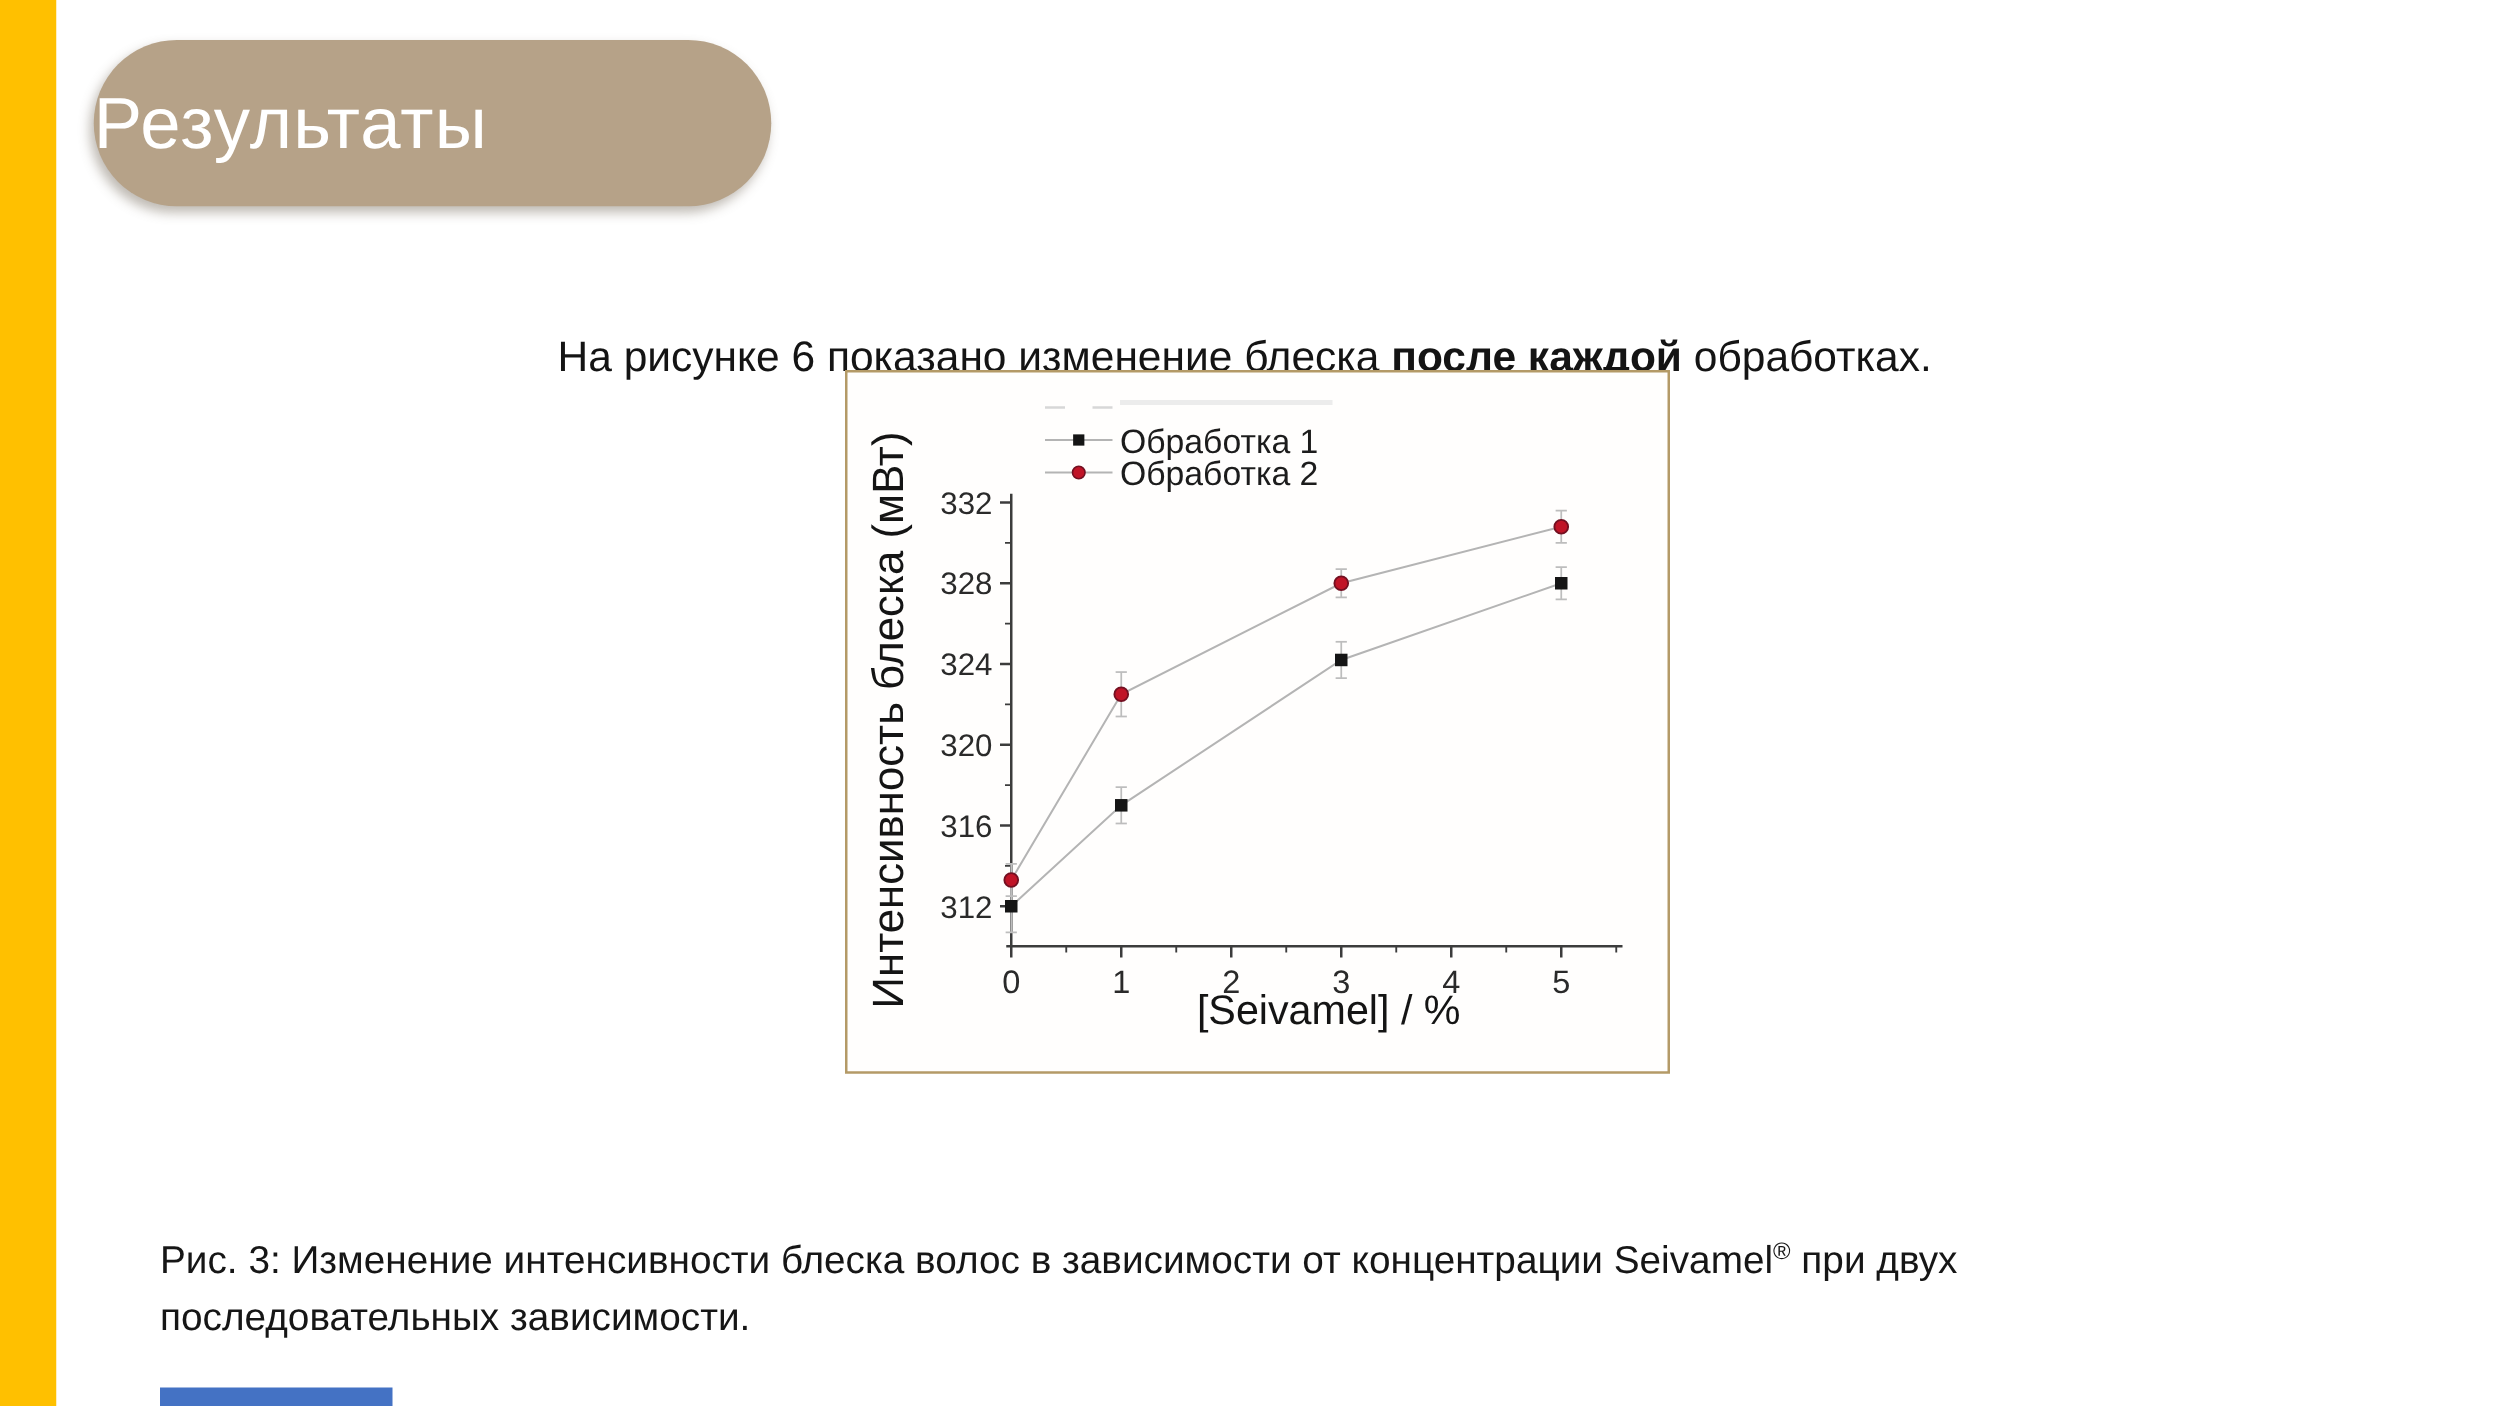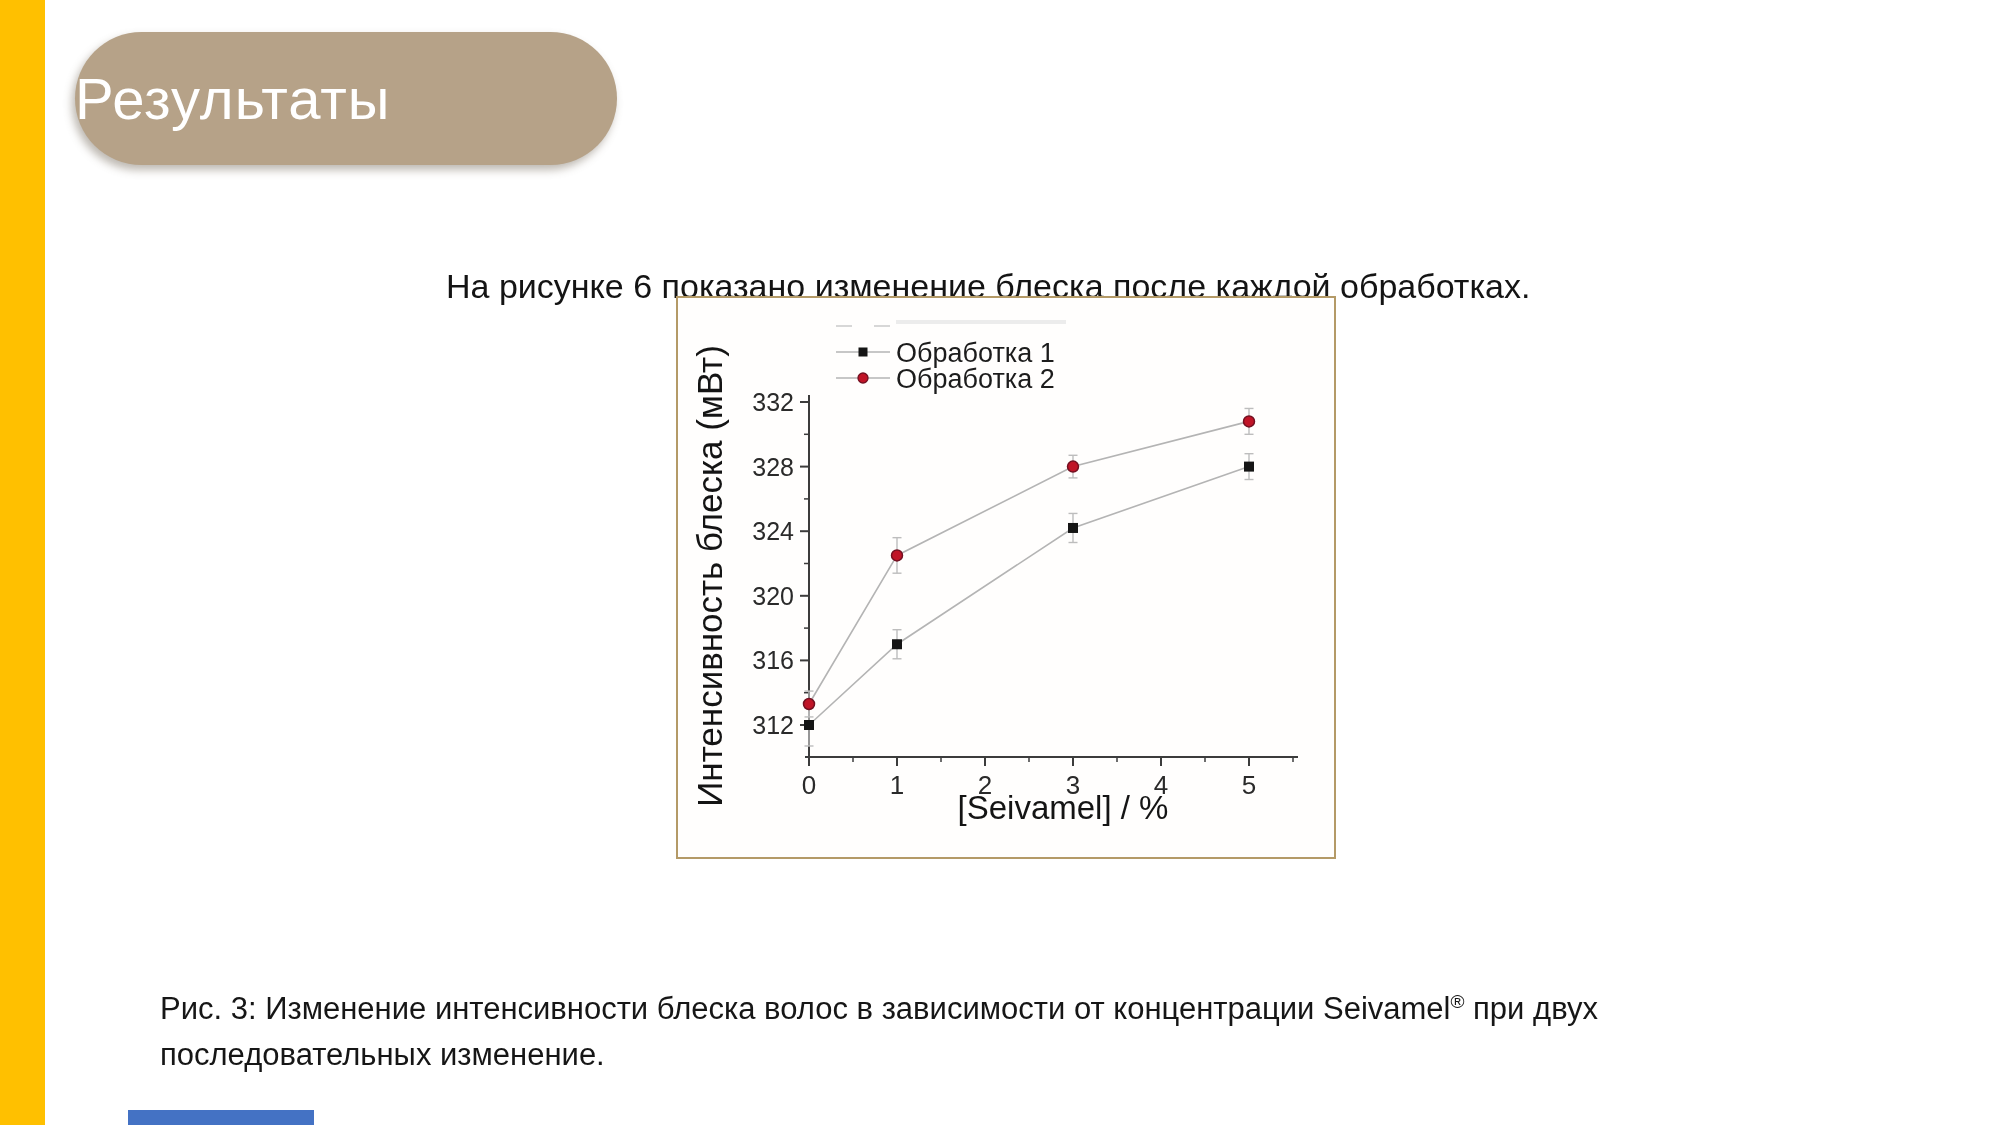--- a/index.html
+++ b/index.html
@@ -8,27 +8,27 @@
     font-family:"Liberation Sans",sans-serif;overflow:hidden;
   }
   .left-bar{position:absolute;left:0;top:0;width:45px;height:1125px;}
   .title-badge{
     position:absolute;left:75px;top:32px;width:542px;height:133px;
     border-radius:70px;display:flex;align-items:center;justify-content:flex-start;
     box-shadow:-3px 5px 9px rgba(110,100,85,.45);
   }
   .title-badge span{color:#ffffff;font-size:58px;letter-spacing:1px;}
   .intro{position:absolute;left:446px;top:233px;font-size:34px;color:#141414;white-space:nowrap;}
-  .intro b{font-weight:400;}
+  .intro b{font-weight:700;}
   .chart-frame{
     position:absolute;left:676px;top:296px;width:660px;height:563px;
     box-sizing:border-box;border:2px solid #b49a67;background:#fffefd;
   }
   .chart-frame svg{display:block;width:656px;height:559px;}
-  .caption{position:absolute;left:128px;top:948px;font-size:31px;line-height:46px;color:#161616;margin-left:32px;}
+  .caption{position:absolute;left:128px;top:948px;font-size:31px;line-height:46px;color:#161616;}
   .caption sup{font-size:19px;}
   .bottom-bar{position:absolute;left:128px;top:1110px;width:186px;height:15px;}
   text{font-family:"Liberation Sans",sans-serif;}
 </style>
 </head>
 <body>
 
 <div class="slide">
 
   <div class="left-bar" style="background: rgb(255, 192, 0);"></div>
@@ -131,17 +131,17 @@
           <line x1="158" y1="54" x2="212" y2="54" stroke="#b4b4b4" stroke-width="1.6"></line>
           <rect x="180.5" y="49.5" width="9" height="9" fill="#151515"></rect>
           <text x="218" y="64" font-size="27" fill="#1c1c1c">Обработка 1</text>
           <line x1="158" y1="80" x2="212" y2="80" stroke="#b4b4b4" stroke-width="1.6"></line>
           <circle cx="185" cy="80" r="5" fill="#c01427" stroke="#731021" stroke-width="1.3"></circle>
           <text x="218" y="90" font-size="27" fill="#1c1c1c">Обработка 2</text>
         </g>
       </svg>
   </div>
 
-  <p class="caption"><span>Рис. 3: Изменение интенсивности блеска волос в зависимости от концентрации Seivamel</span><sup>®</sup><span> при двух</span><br><span>последовательных изменение.</span></p>
+  <p class="caption"><span>Рис. 3: Изменение интенсивности блеска волос в зависимости от концентрации Seivamel</span><sup>®</sup><span> при двух</span><br><span>последовательных зависимости.</span></p>
 
   <div class="bottom-bar" style="background: rgb(68, 114, 196);"></div>
 
 </div>
 
 </body></html>

